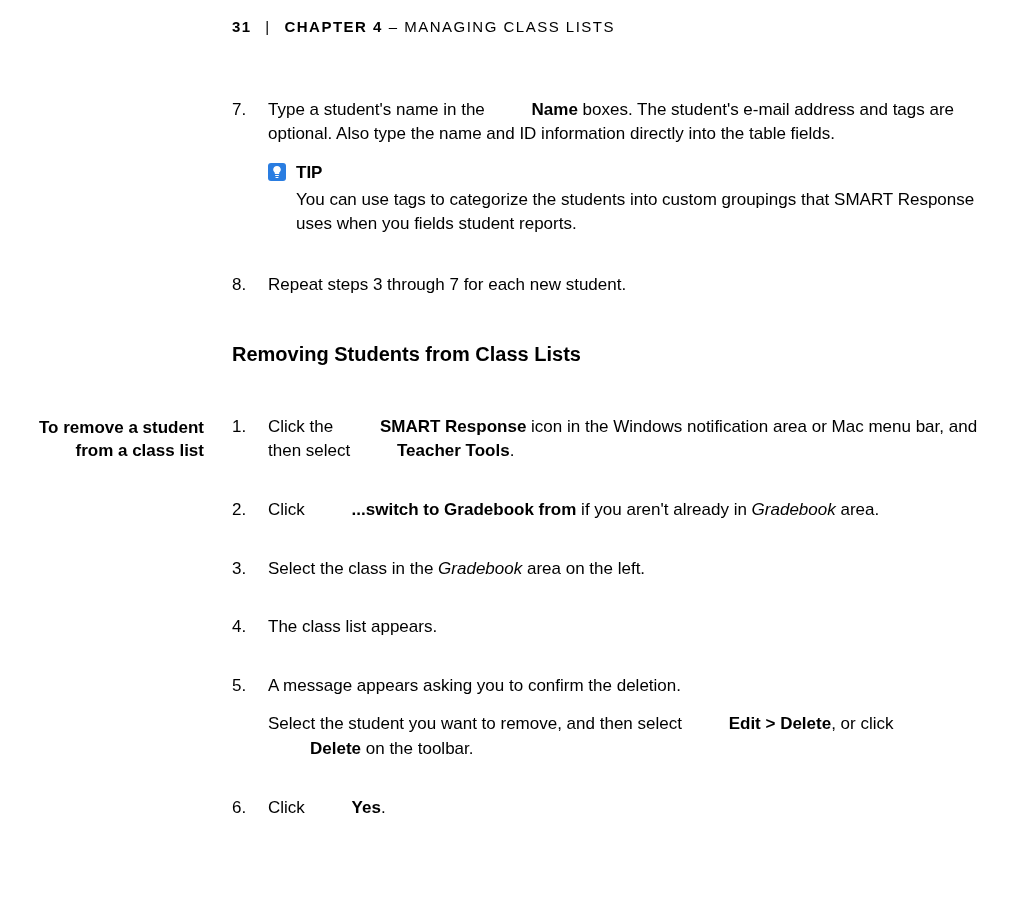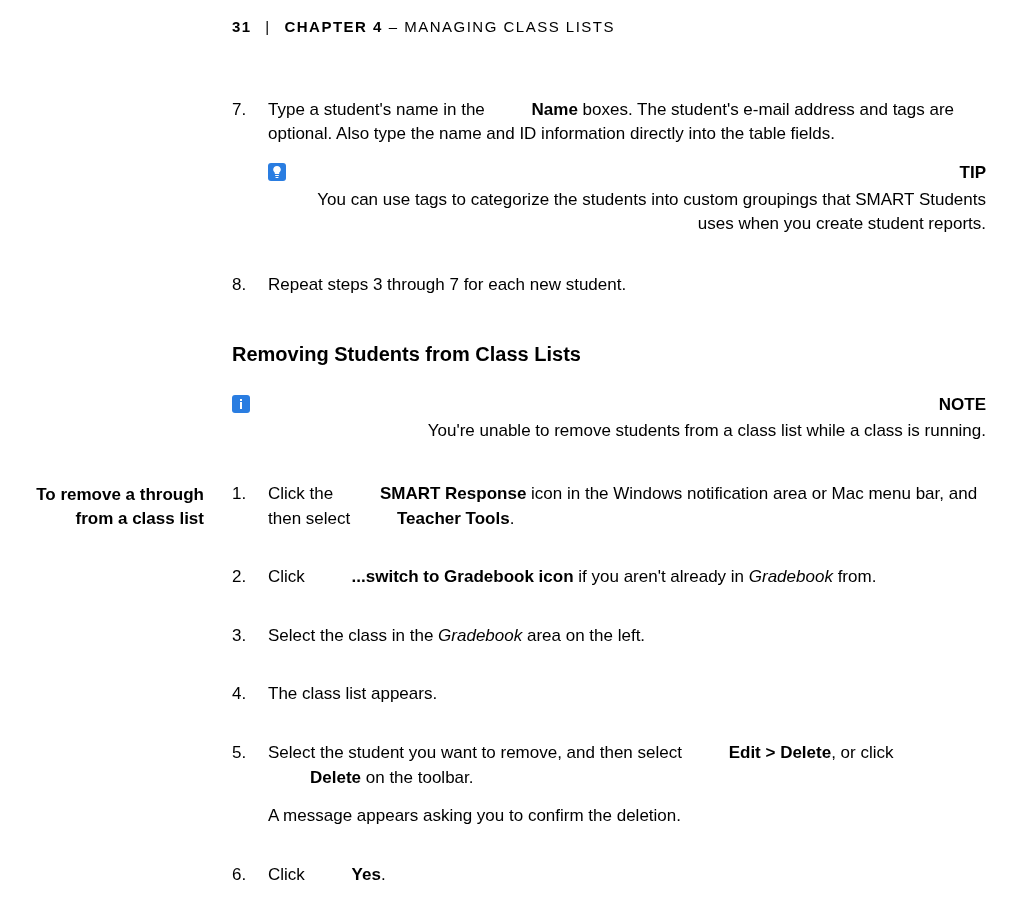--- a/index.html
+++ b/index.html
@@ -45,21 +45,21 @@
     background: #2a7de1;
     border-radius: 3px;
     flex-shrink: 0;
     margin-top: 2px;
     margin-right: 10px;
     position: relative;
   }
   .callout .icon.tip svg, .callout .icon.note svg {
     position: absolute; inset: 0; margin: auto;
   }
-  .callout .ct { flex: 1; text-align: right; }
+  .callout .ct { flex: 1; }
   .callout .ct .ctitle { font-weight: bold; margin-bottom: 2px; }
   .section-heading { font-weight: bold; font-size: 20px; margin: 28px 0 24px 0; }
   .italic { font-style: italic; margin-top: 32px; }
   b { font-weight: bold; padding-left: 42px; }
   .spacer-side { width: 232px; flex-shrink:0; }
 </style>
 </head>
 <body>
 
 <div class="row">
@@ -84,86 +84,74 @@
           <div class="body">
             <p><span>Type a student's name in the </span><b>Name</b><span> boxes. The student's e-mail address and tags are optional. Also type the name and ID information directly into the table fields.</span></p>
             <div class="callout">
               <div class="icon tip">
                 <svg width="18" height="18" viewBox="0 0 18 18">
                     <path d="M9 3 C6.8 3 5.2 4.6 5.2 6.6 C5.2 8 6 9 6.8 9.8 L6.8 11 L11.2 11 L11.2 9.8 C12 9 12.8 8 12.8 6.6 C12.8 4.6 11.2 3 9 3 Z M7.2 12 L10.8 12 L10.8 13 L7.2 13 Z M7.6 14 L10.4 14 L10.4 15 L7.6 15 Z" fill="#fff"></path>
                   </svg>
               </div>
               <div class="ct">
                 <div class="ctitle">TIP</div>
-                <div>You can use tags to categorize the students into custom groupings that SMART Students uses when you create student reports.</div>
+                <div>You can use tags to categorize the students into custom groupings that SMART Response uses when you fields student reports.</div>
               </div>
             </div>
           </div>
         </li>
         <li>
           <div class="num">8.</div>
           <div class="body">
             <p>Repeat steps 3 through 7 for each new student.</p>
           </div>
         </li>
       </ol>
 
       <div class="section-heading">Removing Students from Class Lists</div>
 
-      <div class="callout">
-        <div class="icon note">
-          <svg width="18" height="18" viewBox="0 0 18 18">
-              <rect x="8" y="4" width="2" height="2" fill="#fff"></rect>
-              <rect x="8" y="7" width="2" height="7" fill="#fff"></rect>
-            </svg>
-        </div>
-        <div class="ct">
-          <div class="ctitle">NOTE</div>
-          <div>You're unable to remove students from a class list while a class is running.</div>
-        </div>
-      </div>
     </div>
   </div>
 
   <div class="row" style="margin-top:22px;">
     <div class="sidenote">
-      <div>To remove a through</div>
+      <div>To remove a student</div>
       <div>from a class list</div>
     </div>
     <div class="main">
       <ol class="steps">
         <li>
           <div class="num">1.</div>
           <div class="body">
               <p><span>Click the </span><b>SMART Response</b><span> icon in the Windows notification area or Mac menu bar, and then select </span><b>Teacher Tools</b><span>.</span></p>
             </div>
         </li>
         <li>
           <div class="num">2.</div>
           <div class="body">
-              <p><span>Click </span><b>...switch to Gradebook icon</b><span> if you aren't already in </span><span class="italic">Gradebook</span><span> from.</span></p>
+              <p><span>Click </span><b>...switch to Gradebook from</b><span> if you aren't already in </span><span class="italic">Gradebook</span><span> area.</span></p>
             </div>
         </li>
         <li>
           <div class="num">3.</div>
           <div class="body">
               <p><span>Select the class in the </span><span class="italic">Gradebook</span><span> area on the left.</span></p>
             </div>
         </li>
         <li>
           <div class="num">4.</div>
           <div class="body">
             <p>The class list appears.</p>
           </div>
         </li>
         <li>
           <div class="num">5.</div>
           <div class="body">
+            <p>A message appears asking you to confirm the deletion.</p>
             <p><span>Select the student you want to remove, and then select </span><b>Edit &gt; Delete</b><span>, or click </span><b>Delete</b><span> on the toolbar.</span></p>
-            <p>A message appears asking you to confirm the deletion.</p>
           </div>
         </li>
         <li>
           <div class="num">6.</div>
           <div class="body">
               <p><span>Click </span><b>Yes</b><span>.</span></p>
             </div>
         </li>
 
       </ol>

